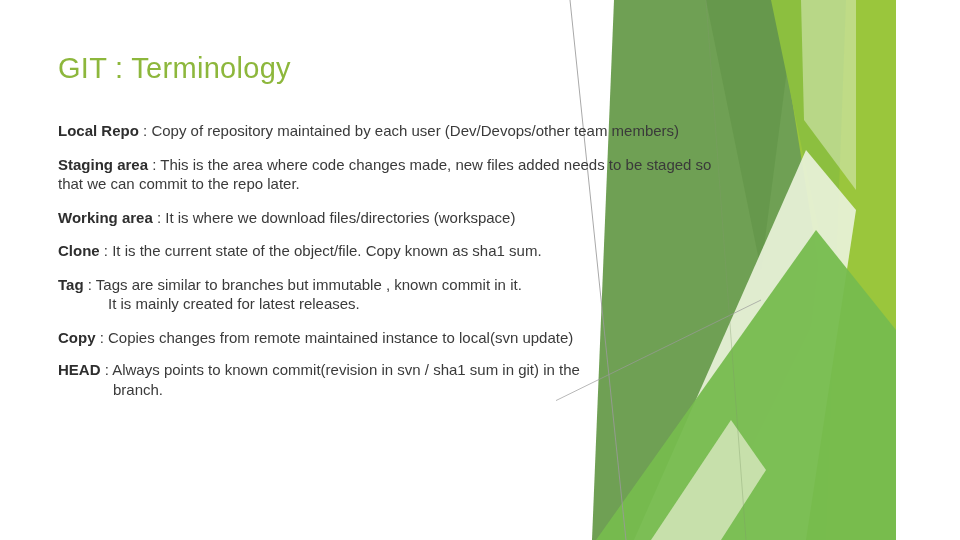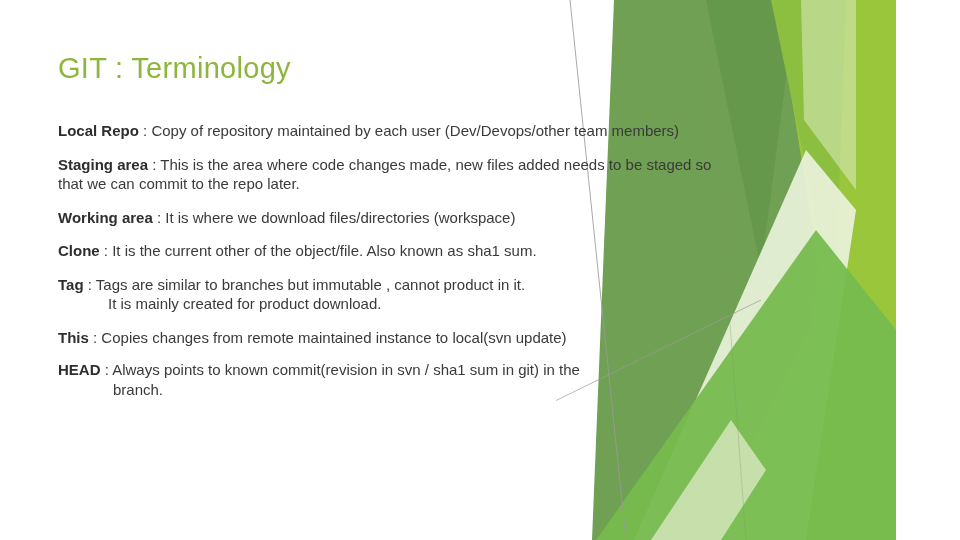--- a/index.html
+++ b/index.html
@@ -110,32 +110,32 @@
 
     <p class="para">
       <span class="term">Staging area</span><span> :  </span><span>This is the area where code changes made, new files added needs to be staged so that we can commit to the repo later.</span>
     </p>
 
     <p class="para">
       <span class="term">Working area</span><span> : </span><span>It is where we download files/directories (workspace)</span>
     </p>
 
     <p class="para">
-      <span class="term">Clone</span><span> : </span><span>It is the current other of the object/file. Also known as sha1 sum.</span>
+      <span class="term">Clone</span><span> : </span><span>It is the current state of the object/file. Copy known as sha1 sum.</span>
     </p>
 
 
     <p class="para">
-      <span class="term">Tag</span><span> : </span><span>Tags are similar to branches but immutable , cannot product in it.</span>
-      <span class="indent">It is mainly created for product download.</span>
+      <span class="term">Tag</span><span> : </span><span>Tags are similar to branches but immutable , known commit in it.</span>
+      <span class="indent">It is mainly created for latest releases.</span>
     </p>
 
 
     <p class="para tight">
-      <span class="term">This</span><span> : </span><span>Copies changes from remote maintained instance to local(svn update)</span>
+      <span class="term">Copy</span><span> : </span><span>Copies changes from remote maintained instance to local(svn update)</span>
     </p>
 
 
     <p class="para">
       <span class="term">HEAD</span><span> : </span><span>Always points to known commit(revision in svn / sha1 sum in git) in the</span>
       <span class="indent-sm">branch.</span>
     </p>
 
   </div>
 </div>

